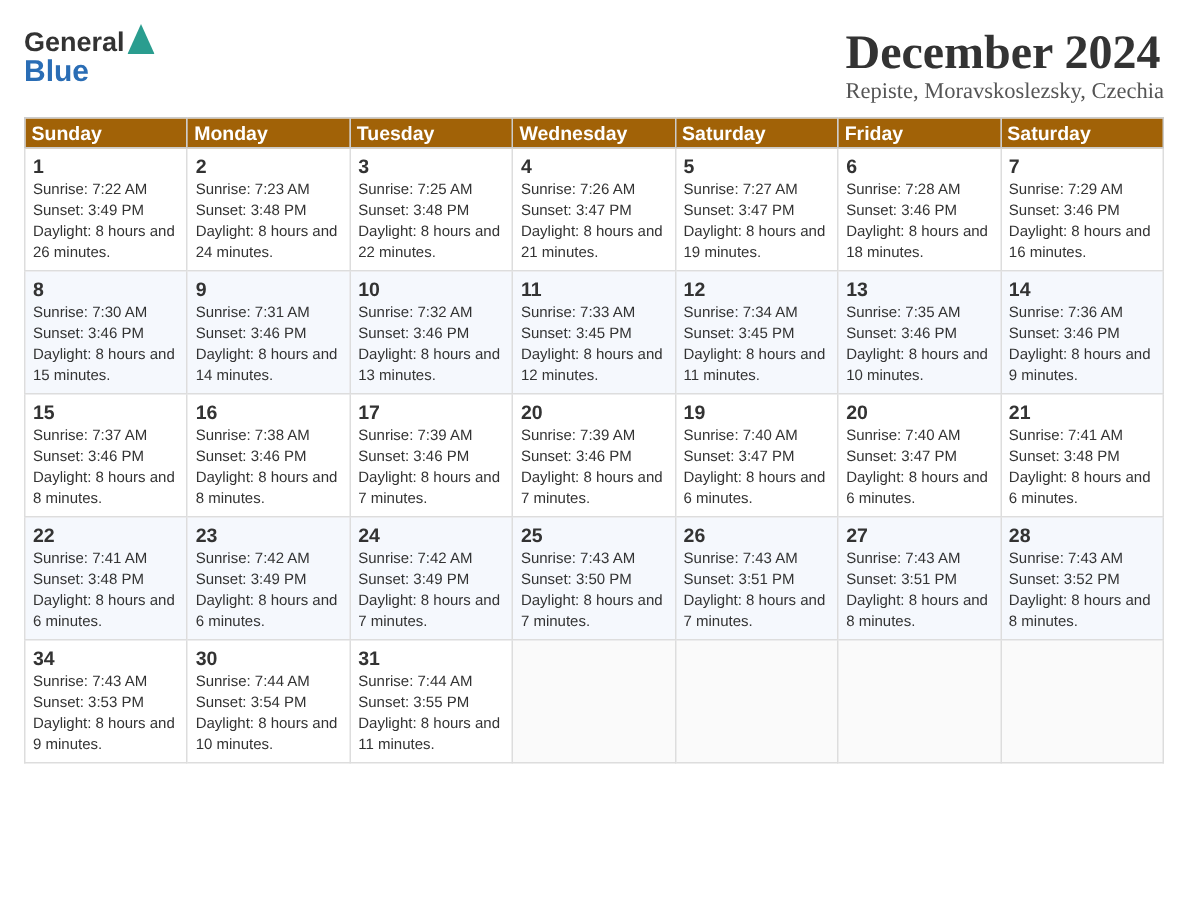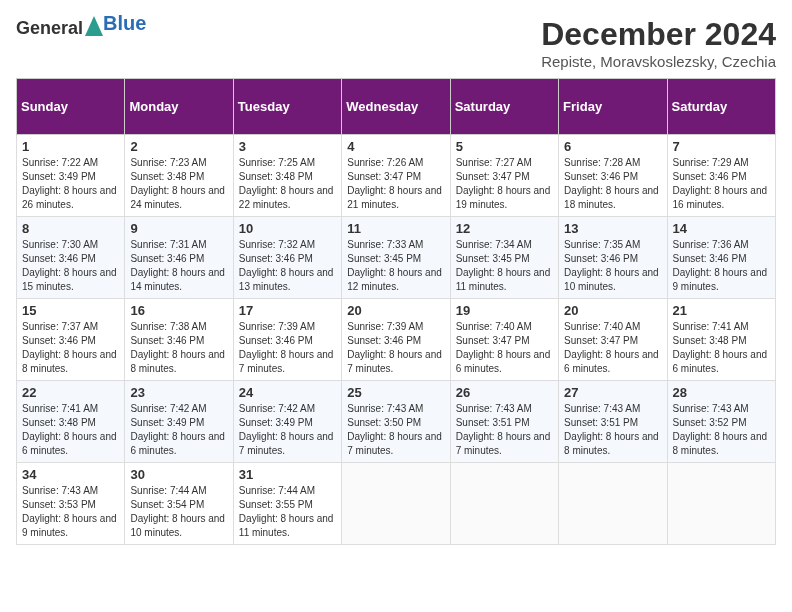--- a/index.html
+++ b/index.html
@@ -11,40 +11,41 @@
       padding: 16px;
     }
     .header-area {
       display: flex;
       justify-content: space-between;
       align-items: flex-start;
       margin-bottom: 8px;
     }
     .logo {
       display: flex;
-      flex-direction: row;
+      flex-direction: column;
       align-items: flex-start;
     }
     .logo-row {
       display: flex;
       align-items: center;
     }
     .title-area {
-      text-align: center;
+      text-align: left;
+      font-family: Liberation Serif, serif;
     }
     table {
       width: 100%;
       border-collapse: collapse;
     }
     thead tr th {
-      background-color: #701a75;
+      background-color: #a16207;
       color: #fff;
       font-size: 13px;
       font-weight: bold;
-      padding: 20px 4px;
+      padding: 2px 4px;
       text-align: left;
       border: 1px solid #ccc;
     }
     tbody tr td {
       vertical-align: top;
       padding: 4px 5px;
       border: 1px solid #ddd;
       font-size: 10.5px;
       color: #333;
       width: 14.28%;

